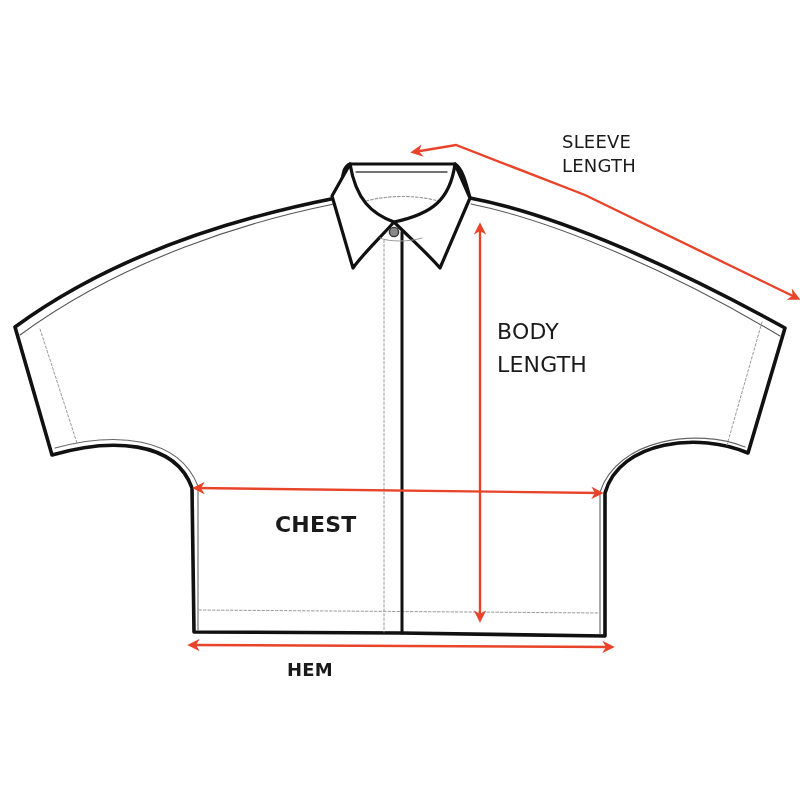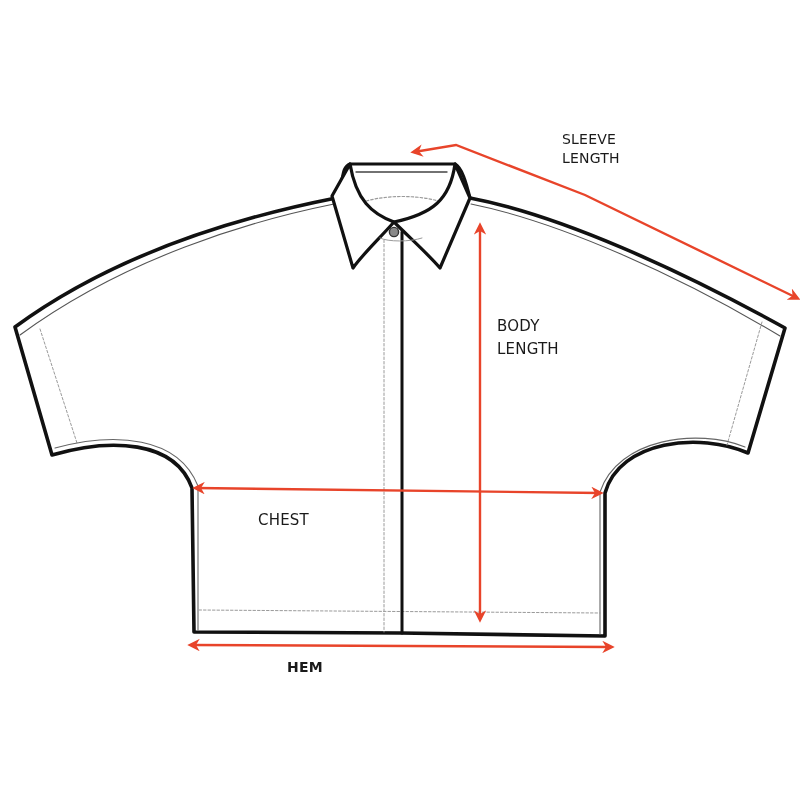--- a/index.html
+++ b/index.html
@@ -6,22 +6,22 @@
     body { width: 800px; height: 803px; overflow: hidden; position: relative; }
     #diagram { position: absolute; left: 0; top: 0; width: 800px; height: 803px; }
     .label {
       position: absolute;
       font-family: "DejaVu Sans", "Liberation Sans", sans-serif;
       color: #1a1a1a;
       letter-spacing: 0.2px;
       line-height: 1.35;
       white-space: nowrap;
     }
-    .label-sm { font-size: 14px; }
-    .label-lg { font-size: 15px; }
+    .label-sm { font-size: 18px; }
+    .label-lg { font-size: 22px; }
   </style>
 </head>
 <body>
 
 <svg id="diagram" viewBox="0 0 800 803" xmlns="http://www.w3.org/2000/svg">
   <defs>
     <marker id="ah" viewBox="0 0 10 10" refX="7" refY="5" markerWidth="5.2" markerHeight="5.2" orient="auto-start-reverse">
       <path d="M0,0 L10,5 L0,10 L3,5 Z" fill="#e8442a"></path>
     </marker>
   </defs>
@@ -78,15 +78,15 @@
 <div class="label label-sm" style="left:562px; top:130px;">
   <div>SLEEVE</div>
   <div>LENGTH</div>
 </div>
 
 <div class="label label-lg" style="left:497px; top:315px; line-height:1.5;">
   <div>BODY</div>
   <div>LENGTH</div>
 </div>
 
-<div class="label label-lg" style="left:258px; top:510px;">CHEST</div>
+<div class="label label-lg" style="left:275px; top:510px;font-weight:bold;">CHEST</div>
 
 <div class="label label-sm" style="left:287px; top:658px;font-weight:bold;">HEM</div>
 
 </body></html>

